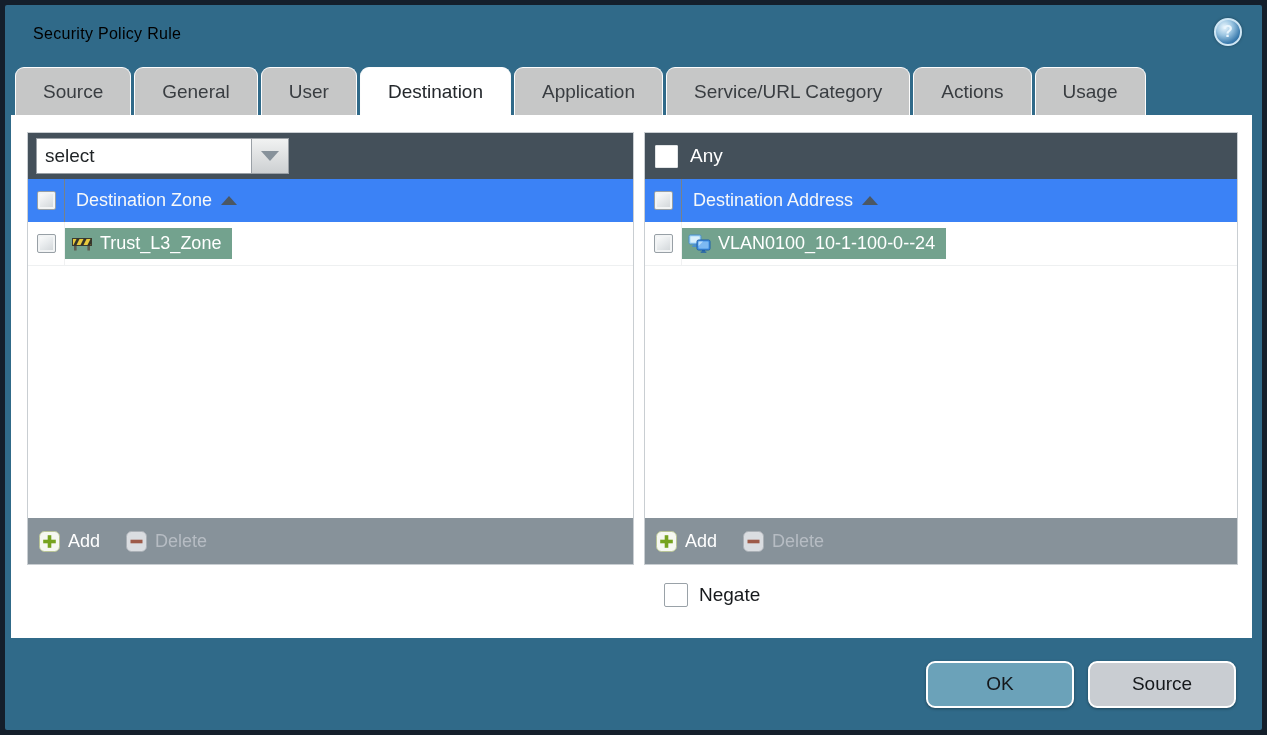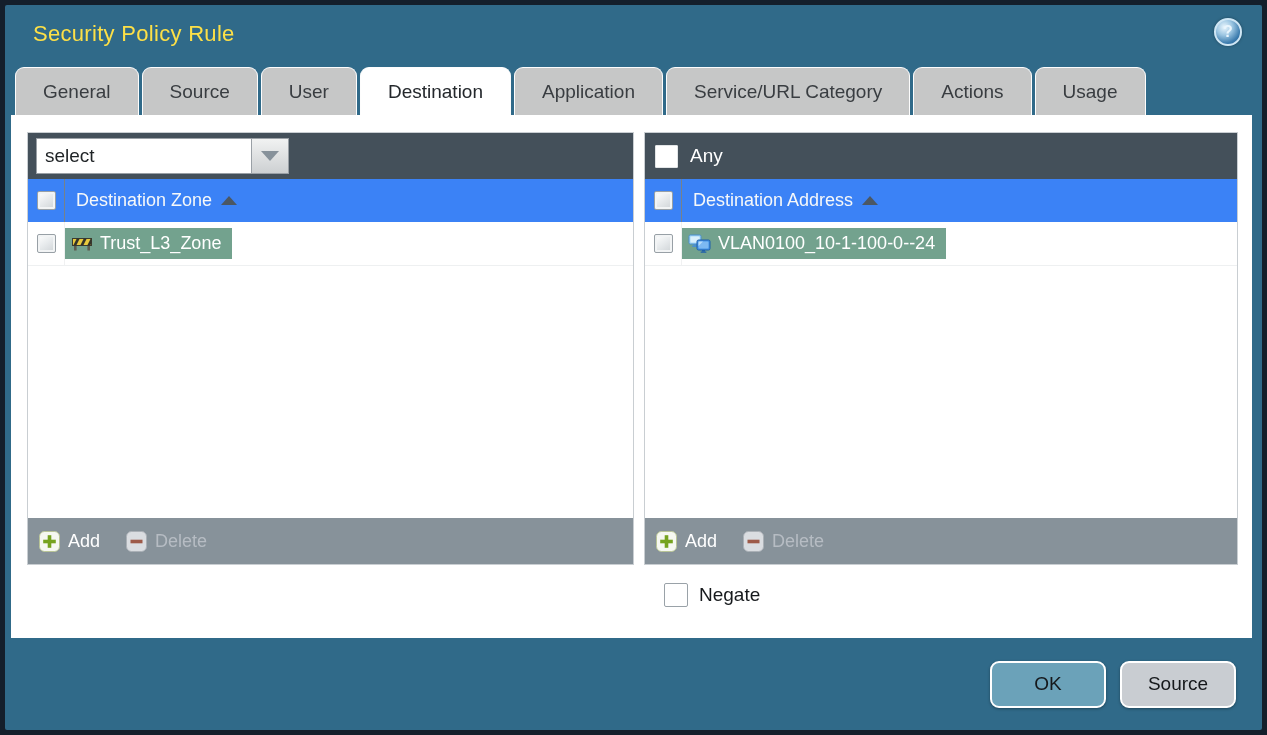--- a/index.html
+++ b/index.html
@@ -21,21 +21,21 @@
     overflow: hidden;
   }
   
   .titlebar {
     flex: 0 0 58px;
     position: relative;
     display: flex; align-items: center;
     padding-left: 28px;
   }
   .title {
-    color: #fde047; font-size: 22px; letter-spacing: .3px;
+    color: #000000; font-size: 16px; letter-spacing: .3px;
   }
   .help {
     position: absolute; right: 20px; top: 13px;
     width: 28px; height: 28px; border-radius: 50%;
     background: radial-gradient(circle at 35% 30%, #eaf6fd 0%, #9cc6e2 35%, #3c7cae 70%, #1d5d92 100%);
     border: 2px solid #cfe6f4;
     box-shadow: 0 0 3px rgba(0,0,0,.35);
     display: flex; align-items: center; justify-content: center;
     color: #eaf6fd; font-size: 16px; font-weight: bold;
     cursor: pointer;
@@ -172,21 +172,21 @@
     border: 1px solid #9aa2a8; border-radius: 2px; cursor: pointer;
   }
   .negate-label { font-size: 19px; color: #16191c; }
   
   .bottombar {
     flex: 1 1 auto;
     display: flex; align-items: center; justify-content: flex-end;
     gap: 14px; padding-right: 26px;
   }
   .btn {
-    width: 116px; height: 47px;
+    width: 148px; height: 47px;
     border: 2px solid #ffffff; border-radius: 9px;
     font-family: "Liberation Sans", sans-serif;
     font-size: 19px; color: #15181b;
     display: flex; align-items: center; justify-content: center;
     cursor: pointer;
     box-shadow: 0 1px 3px rgba(0,0,0,.35);
   }
   .btn.ok { background: #6ba2b9; }
   .btn.cancel { background: #c9cdd2; }
 </style>
@@ -195,22 +195,22 @@
 
 <div class="frame">
   <div class="dialog">
 
     <div class="titlebar">
       <span class="title">Security Policy Rule</span>
       <span class="help">?</span>
     </div>
 
     <div class="tabrow">
+      <div class="tab">Source</div>
       <div class="tab">General</div>
-      <div class="tab">Source</div>
       <div class="tab">User</div>
       <div class="tab active">Destination</div>
       <div class="tab">Application</div>
       <div class="tab">Service/URL Category</div>
       <div class="tab">Actions</div>
       <div class="tab">Usage</div>
     </div>
 
     <div class="content">
       <div class="panels">

